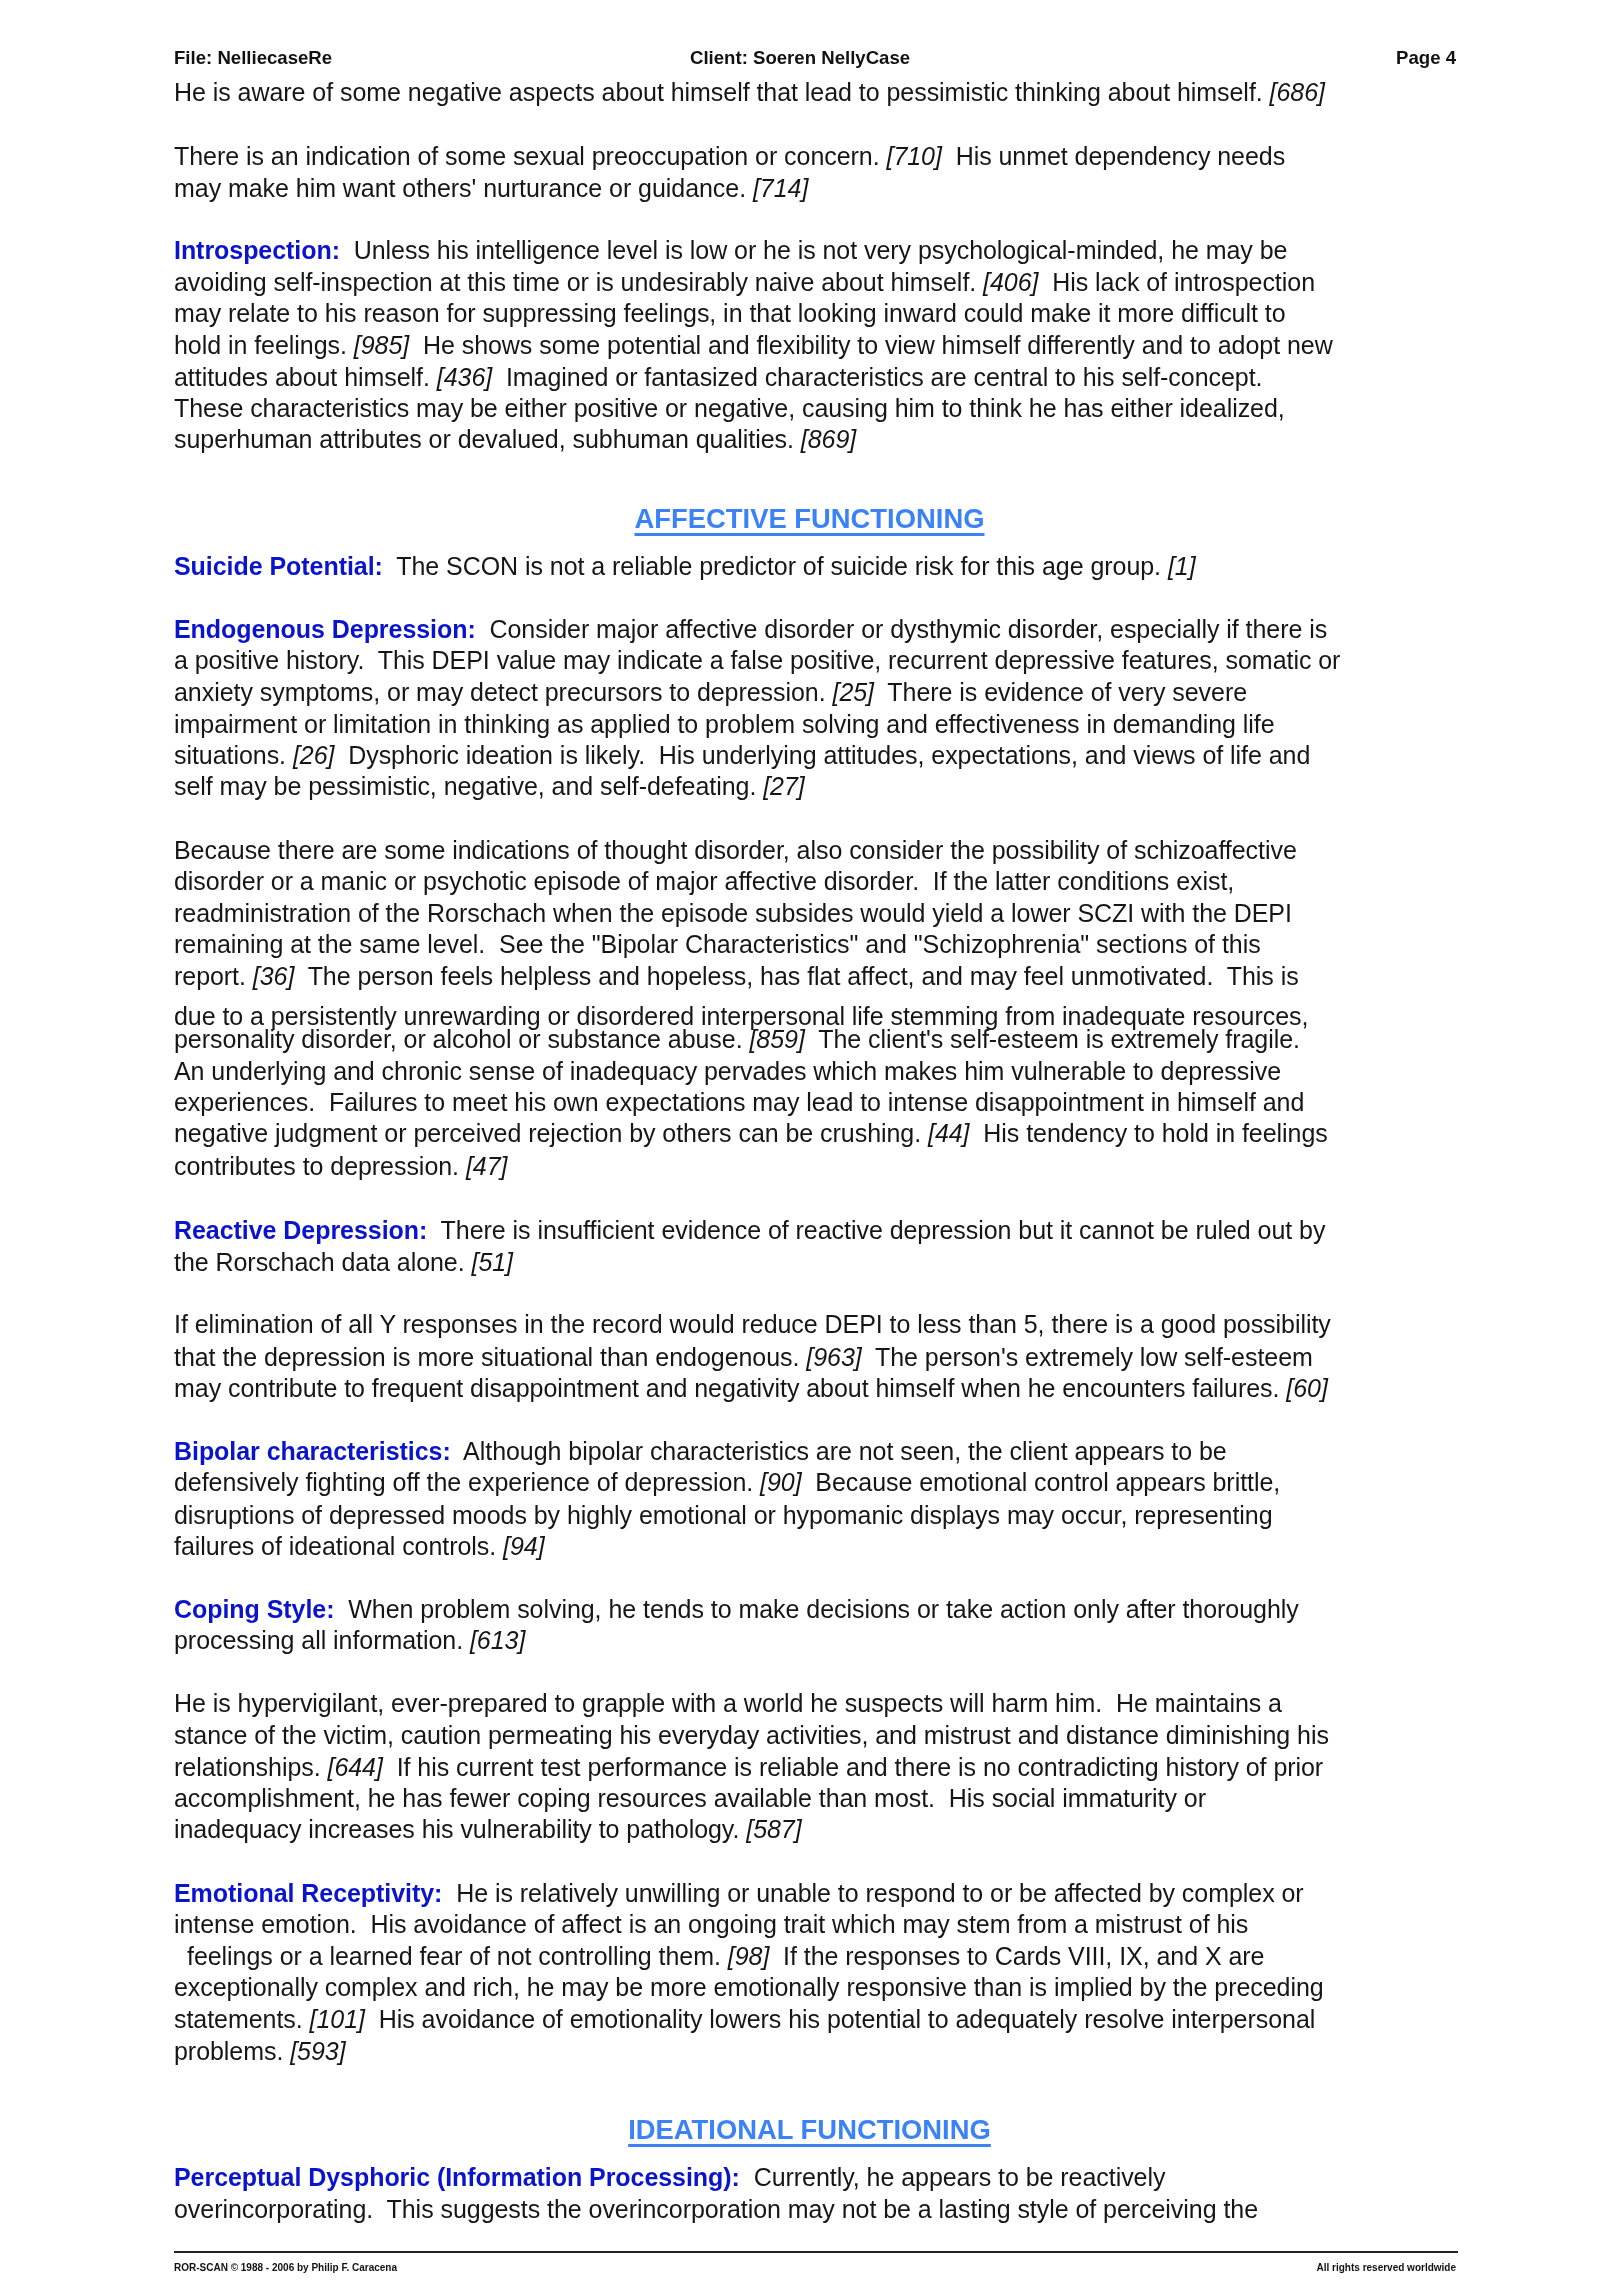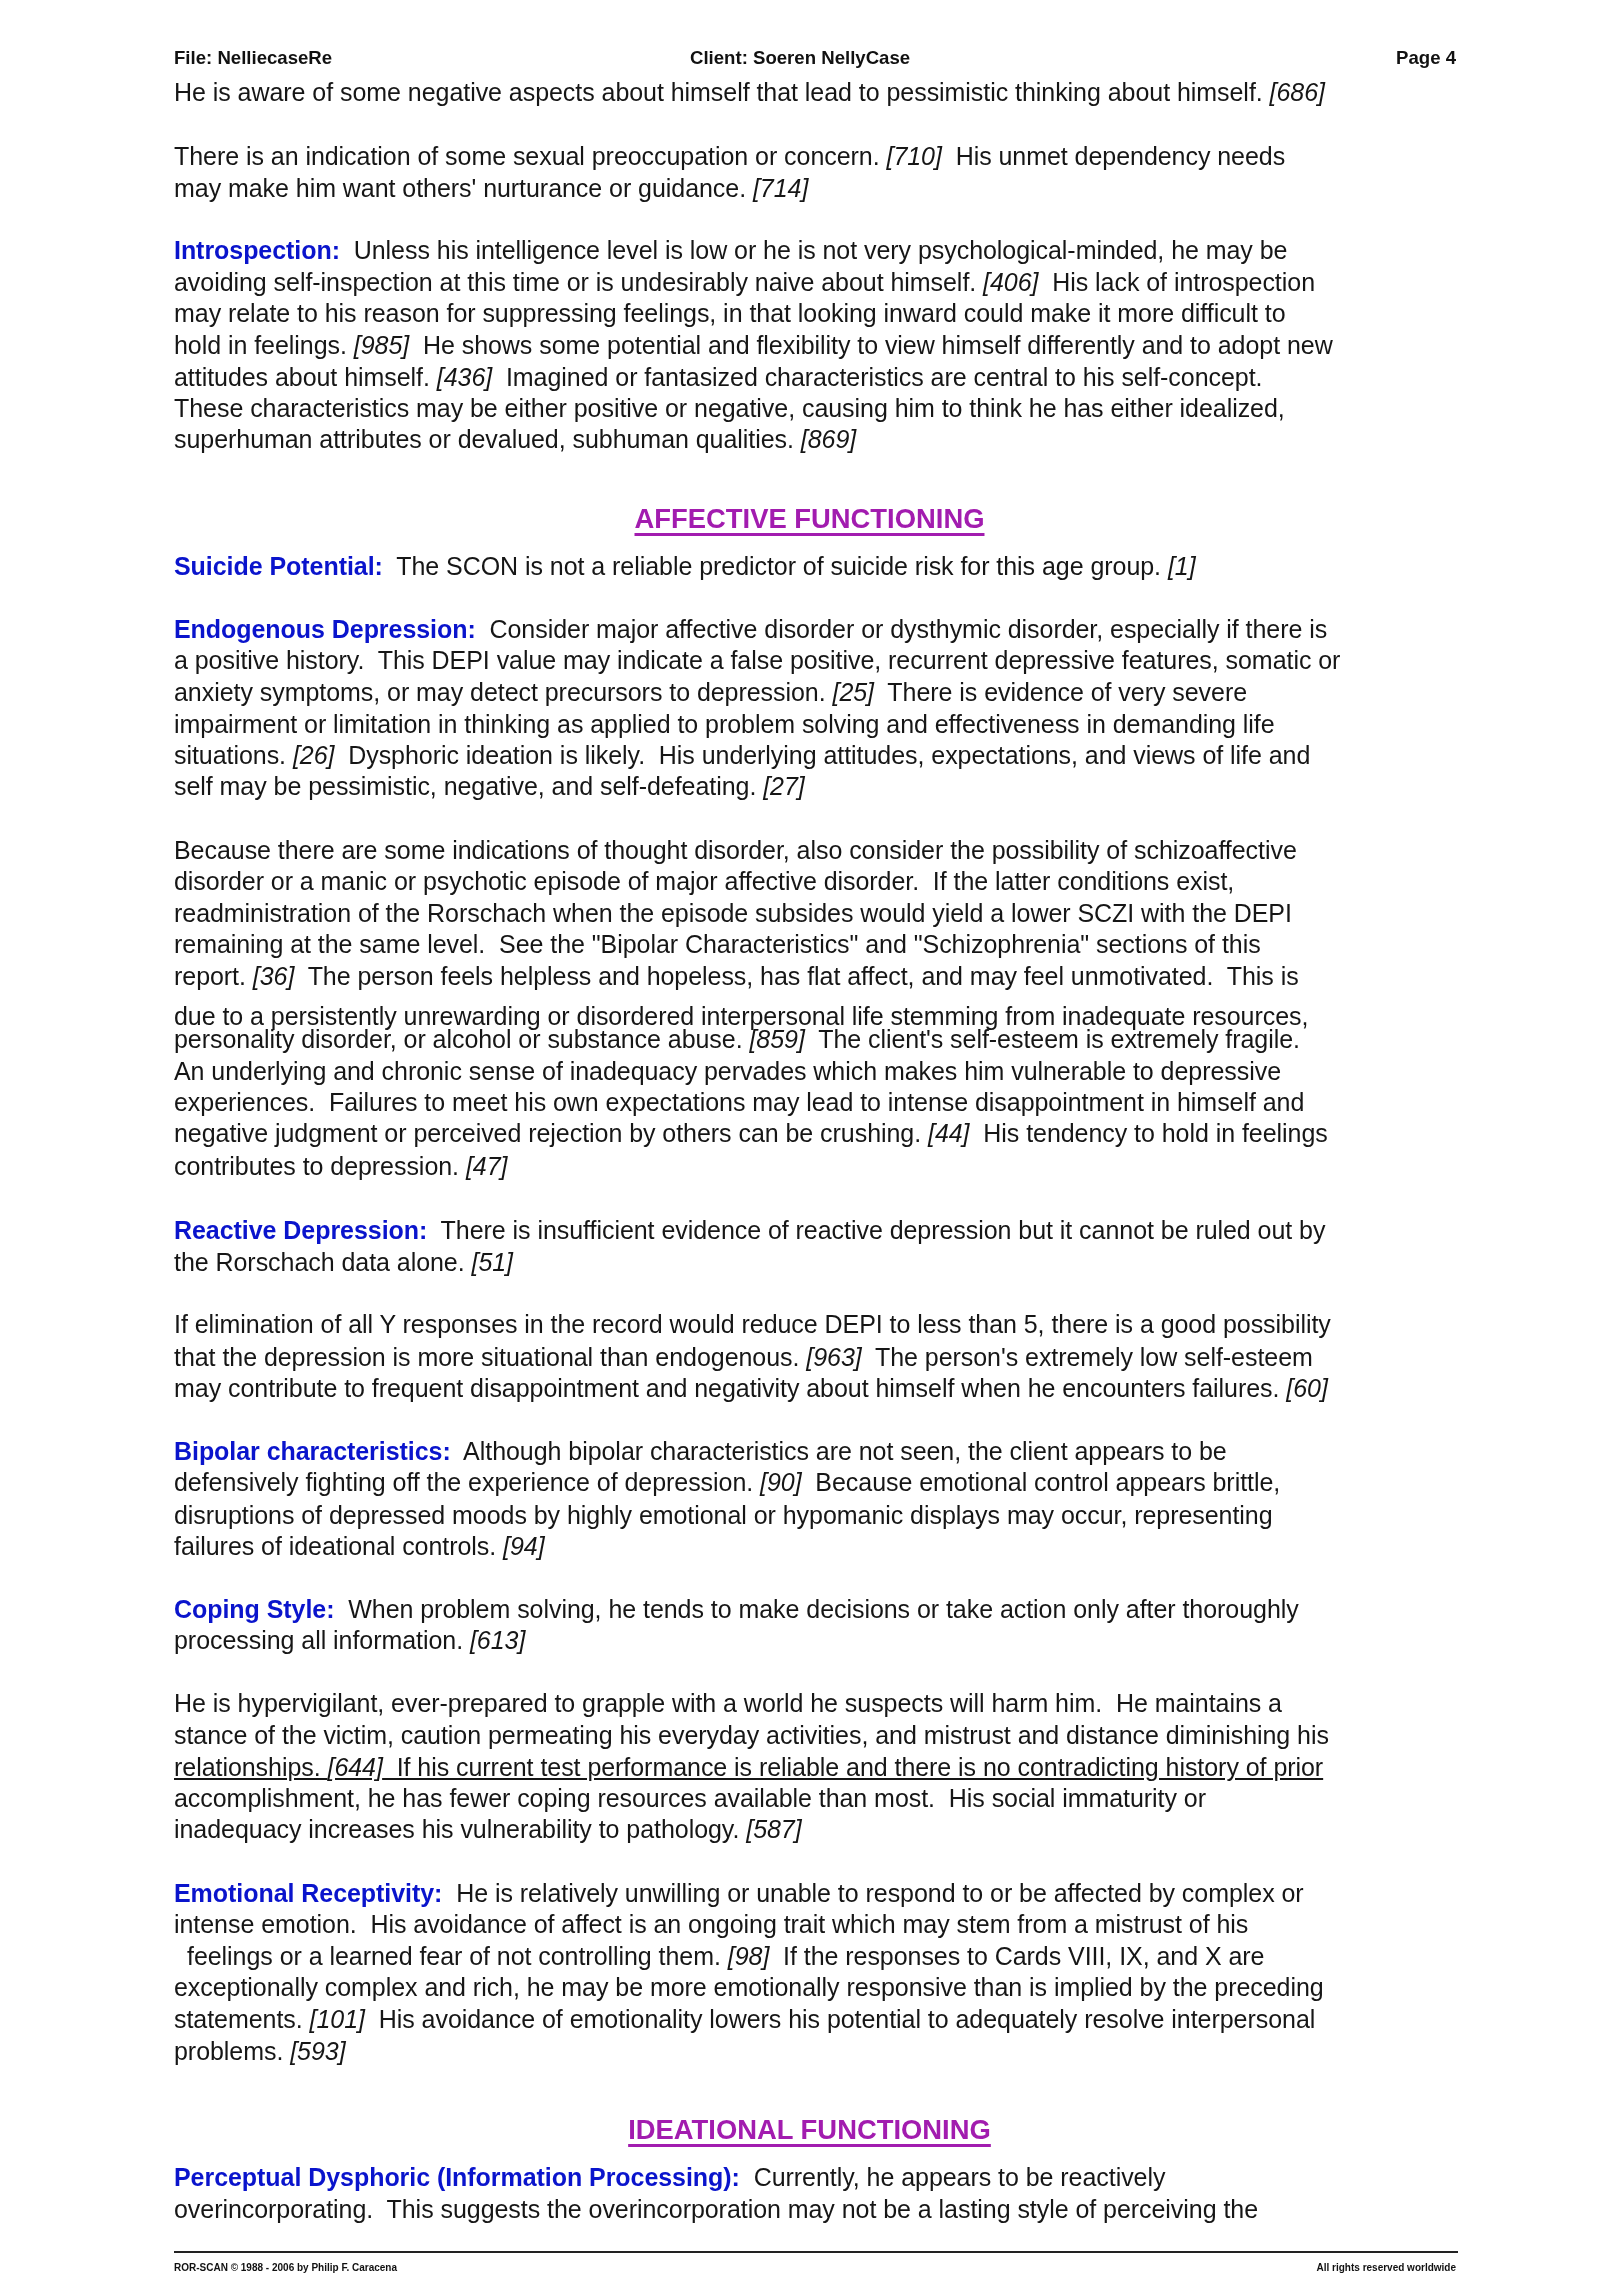--- a/index.html
+++ b/index.html
@@ -3,21 +3,21 @@
 <meta charset="utf-8">
 <style>
   html, body { margin:0; padding:0; background:#ffffff; }
   body { width:1619px; height:2291px; position:relative; overflow:hidden;
          font-family:"Liberation Sans", sans-serif; color:#111; }
   .hdr { position:absolute; top:47px; font-size:18.6px; font-weight:bold; color:#111; }
   .ln { position:absolute; left:174px; white-space:pre; font-size:25px; line-height:31px; color:#161616; letter-spacing:-0.05px; }
   .lbl { color:#0a14cc; font-weight:bold; }
   .ref { font-style:italic; }
   .sec { position:absolute; left:0; width:1619px; text-align:center; font-size:27.4px; font-weight:bold;
-         color:#a21caf; }
+         color:#3b82f6; }
   .sec span { text-decoration:underline; text-decoration-thickness:2.9px; text-underline-offset:4.9px; }
   .rule { position:absolute; left:174px; width:1284px; height:2px; background:#222; top:2251px; }
   .ftr { position:absolute; top:2262px; font-size:10px; font-weight:bold; color:#111; }
 </style>
 </head>
 <body>
 
 <div>
   <div class="hdr" style="left:174px">File: NelliecaseRe</div>
   <div class="hdr" style="left:690px">Client: Soeren NellyCase</div>
@@ -59,21 +59,21 @@
     <div class="ln" style="top: 1342px;"><span>that the depression is more situational than endogenous. </span><span class="ref">[963]</span><span>  The person's extremely low self-esteem</span></div>
     <div class="ln" style="top: 1373px;"><span>may contribute to frequent disappointment and negativity about himself when he encounters failures. </span><span class="ref">[60]</span></div>
     <div class="ln" style="top: 1436px;"><span class="lbl">Bipolar characteristics:</span><span>  Although bipolar characteristics are not seen, the client appears to be</span></div>
     <div class="ln" style="top: 1467px;"><span>defensively fighting off the experience of depression. </span><span class="ref">[90]</span><span>  Because emotional control appears brittle,</span></div>
     <div class="ln" style="top: 1500px;"><span>disruptions of depressed moods by highly emotional or hypomanic displays may occur, representing</span></div>
     <div class="ln" style="top: 1531px;"><span>failures of ideational controls. </span><span class="ref">[94]</span></div>
     <div class="ln" style="top: 1594px;"><span class="lbl">Coping Style:</span><span>  When problem solving, he tends to make decisions or take action only after thoroughly</span></div>
     <div class="ln" style="top: 1625px;"><span>processing all information. </span><span class="ref">[613]</span></div>
     <div class="ln" style="top: 1688px;"><span>He is hypervigilant, ever-prepared to grapple with a world he suspects will harm him.  He maintains a</span></div>
     <div class="ln" style="top: 1720px;"><span>stance of the victim, caution permeating his everyday activities, and mistrust and distance diminishing his</span></div>
-    <div class="ln" style="top: 1752px; text-decoration: underline;"><span>relationships. </span><span class="ref">[644]</span><span>  If his current test performance is reliable and there is no contradicting history of prior</span></div>
+    <div class="ln" style="top: 1752px;"><span>relationships. </span><span class="ref">[644]</span><span>  If his current test performance is reliable and there is no contradicting history of prior</span></div>
     <div class="ln" style="top: 1783px;"><span>accomplishment, he has fewer coping resources available than most.  His social immaturity or</span></div>
     <div class="ln" style="top: 1814px;"><span>inadequacy increases his vulnerability to pathology. </span><span class="ref">[587]</span></div>
     <div class="ln" style="top: 1878px;"><span class="lbl">Emotional Receptivity:</span><span>  He is relatively unwilling or unable to respond to or be affected by complex or</span></div>
     <div class="ln" style="top: 1909px;"><span>intense emotion.  His avoidance of affect is an ongoing trait which may stem from a mistrust of his</span></div>
     <div class="ln" style="top: 1941px; margin-left: 13px;"><span>feelings or a learned fear of not controlling them. </span><span class="ref">[98]</span><span>  If the responses to Cards VIII, IX, and X are</span></div>
     <div class="ln" style="top: 1972px;"><span>exceptionally complex and rich, he may be more emotionally responsive than is implied by the preceding</span></div>
     <div class="ln" style="top: 2004px;"><span>statements. </span><span class="ref">[101]</span><span>  His avoidance of emotionality lowers his potential to adequately resolve interpersonal</span></div>
     <div class="ln" style="top: 2036px;"><span>problems. </span><span class="ref">[593]</span></div>
     <div class="ln" style="top: 2162px;"><span class="lbl">Perceptual Dysphoric (Information Processing):</span><span>  Currently, he appears to be reactively</span></div>
     <div class="ln" style="top: 2194px;"><span>overincorporating.  This suggests the overincorporation may not be a lasting style of perceiving the</span></div>

